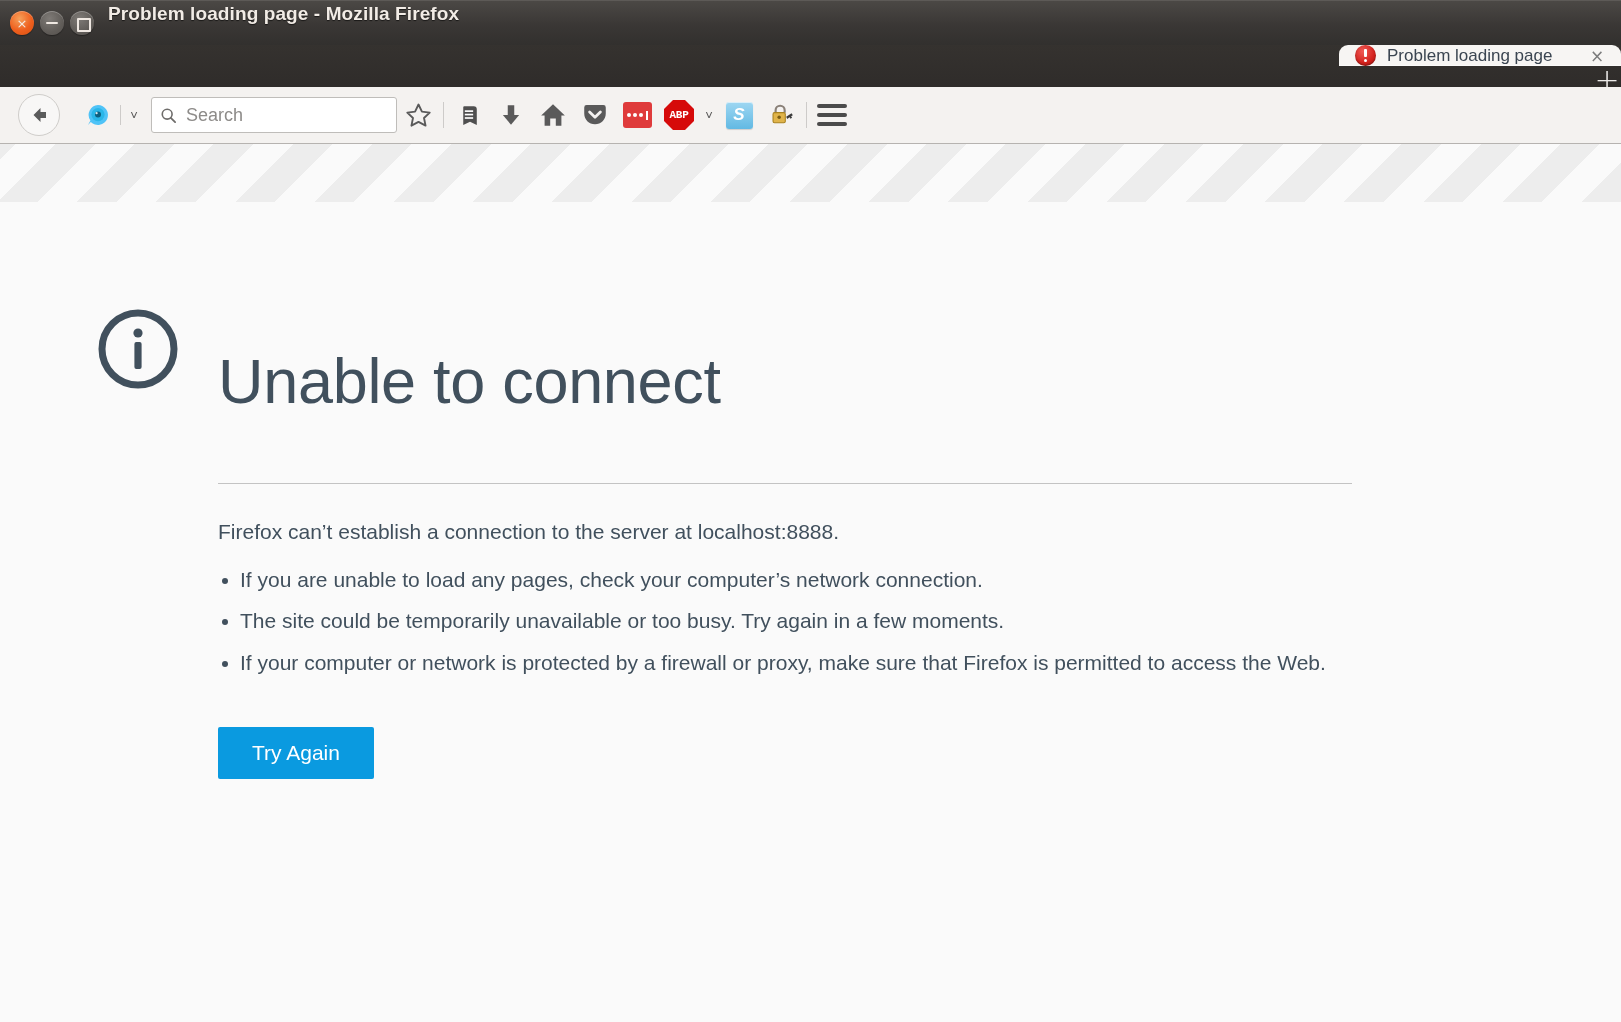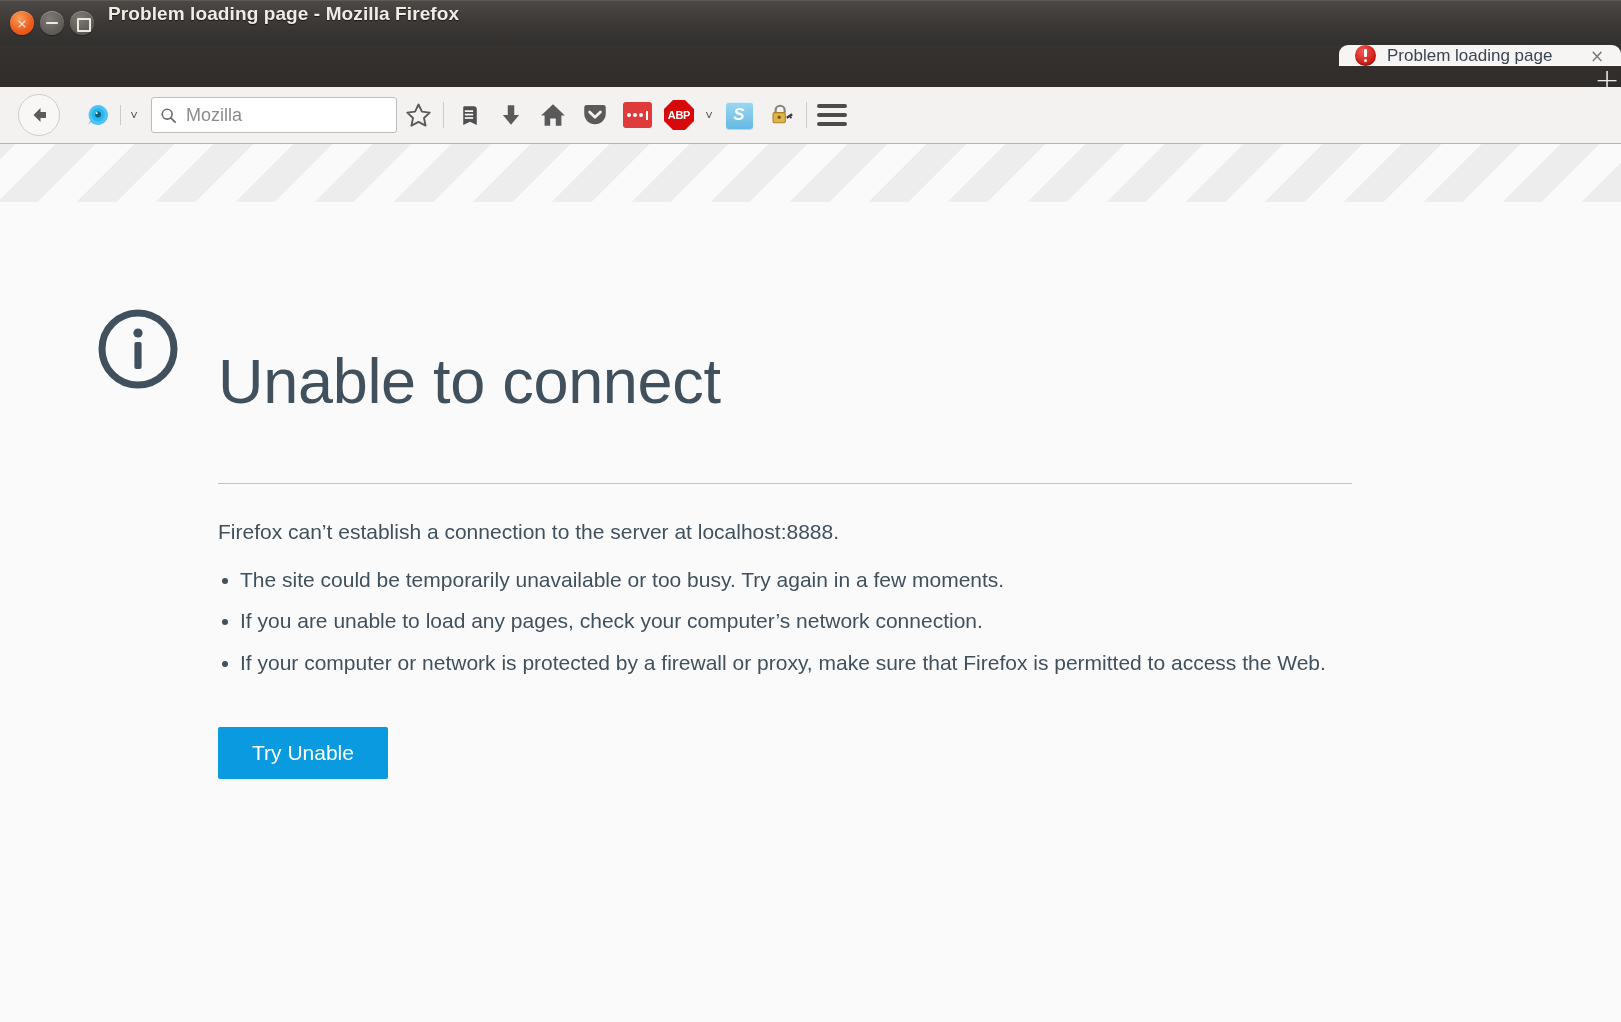--- a/index.html
+++ b/index.html
@@ -308,21 +308,21 @@
     width: 30px; height: 30px;
     background: #d60a0a;
     color: #fff;
     font-size: 11px;
     font-weight: bold;
     letter-spacing: -.3px;
     display: flex;
     align-items: center;
     justify-content: center;
     clip-path: polygon(30% 0,70% 0,100% 30%,100% 70%,70% 100%,30% 100%,0 70%,0 30%);
-    font-family: Liberation Sans, sans-serif;
+    font-family: Liberation Mono, monospace;
   }
   .sbox {
     width: 27px; height: 27px;
     background: linear-gradient(to bottom, #9ed7f2 0%, #62b9e3 100%);
     border-radius: 3px;
     color: #fff;
     font-size: 17px;
     font-weight: bold;
     font-style: italic;
     display: flex;
@@ -482,21 +482,21 @@
       </svg>
     </div>
     <span class="enginesep"></span>
     <span class="chev">˅</span>
 
     <div class="searchbar">
       <svg width="17" height="17" viewBox="0 0 18 18">
         <circle cx="7.6" cy="7.6" r="5.2" fill="none" stroke="#6e6c6a" stroke-width="1.7"></circle>
         <line x1="11.4" y1="11.4" x2="16" y2="16" stroke="#6e6c6a" stroke-width="1.9" stroke-linecap="round"></line>
       </svg>
-      <span class="sph">Mozilla</span>
+      <span class="sph">Search</span>
     </div>
 
     <div class="tbicon">
       <svg width="27" height="27" viewBox="0 0 26 26">
         <path d="M13 2.4 L16.3 9.3 L23.8 10.2 L18.3 15.4 L19.8 22.8 L13 19.1 L6.2 22.8 L7.7 15.4 L2.2 10.2 L9.7 9.3 Z" fill="none" stroke="#5a5a5a" stroke-width="1.8" stroke-linejoin="round"></path>
       </svg>
     </div>
     <span class="tbsep"></span>
     <div class="tbicon">
       <svg width="25" height="25" viewBox="0 0 24 24">
@@ -580,24 +580,24 @@
 
         <div class="err-head">
           <h1 class="err-title">Unable to connect</h1>
         </div>
 
         <div class="divider"></div>
 
         <div class="err-body">
           <p>Firefox can’t establish a connection to the server at localhost:8888.</p>
           <ul>
+            <li>If you are unable to load any pages, check your computer’s network connection.</li>
             <li>The site could be temporarily unavailable or too busy. Try again in a few moments.</li>
-            <li>If you are unable to load any pages, check your computer’s network connection.</li>
             <li>If your computer or network is protected by a firewall or proxy, make sure that Firefox is permitted to access the Web.</li>
           </ul>
-          <button class="tryagain">Try Unable</button>
+          <button class="tryagain">Try Again</button>
         </div>
 
       </div>
     </div>
   </div>
 
 </div>
 
 </body></html>

